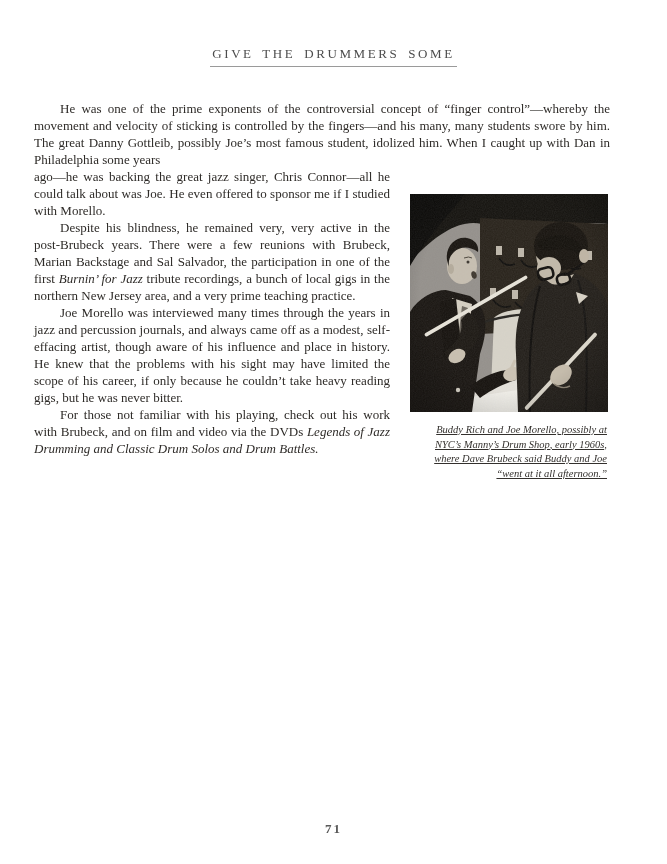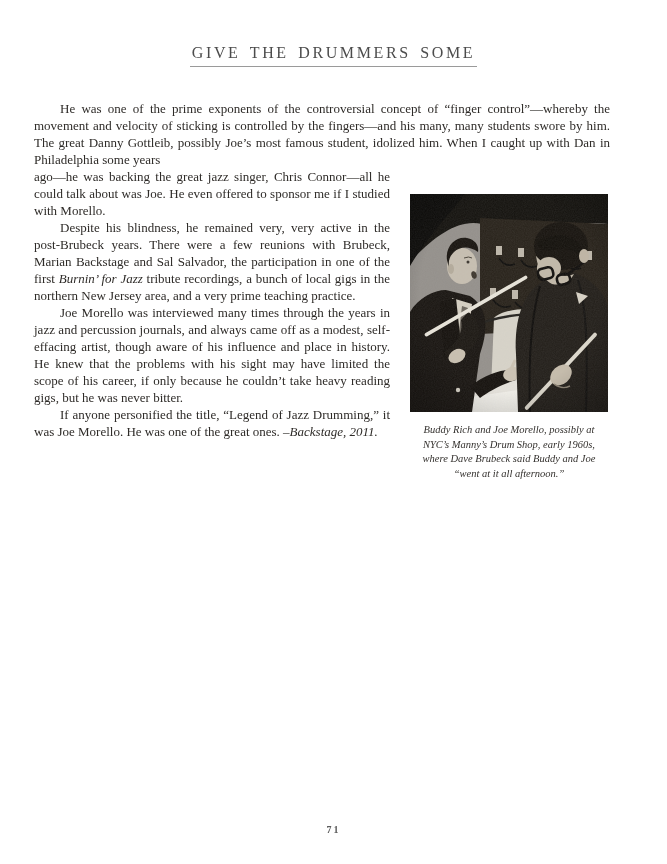--- a/index.html
+++ b/index.html
@@ -7,57 +7,57 @@
     --cap-ink:#33302d; --rule:#9a9a9a; --folio-ink:#5a5a5a;
   }
   html,body{margin:0;padding:0;background:#e9e9e9;}
   .page{
     position:relative; width:667px; height:864px; margin:0 auto;
     background:var(--paper); overflow:hidden;
     font-family:"Liberation Serif","DejaVu Serif",serif; color:var(--ink);
   }
   .running-head-wrap{position:absolute; top:44px; left:0; width:100%; text-align:center;}
   .running-head{
-    display:inline-block; font-size:16px; letter-spacing:2.6px; word-spacing:3px;
+    display:inline-block; font-size:13px; letter-spacing:2.6px; word-spacing:3px;
     color:var(--head-ink); border-bottom:1px solid var(--rule); padding:0 2px 4px 2px;
     text-transform:uppercase;
   }
   .content{position:absolute; left:34px; top:100px; width:576px;}
   p.body{
     margin:0; font-size:13px; line-height:17px; text-align:justify;
     text-justify:inter-word; color:var(--ink);
   }
   p.body.indent{text-indent:26px;}
   p.body em{font-style:italic;}
   .narrow-col{width:356px;}
   .photo-figure{position:absolute; left:410px; top:194px; width:198px; margin:0;}
   .photo-frame{display:block; width:198px; height:218px; background:#94908b;}
   figcaption{
     width:196px; margin:11px auto 0 auto; font-style:italic; font-size:10.5px;
-    line-height:14.5px; text-align:center; color:var(--cap-ink);
+    line-height:14.5px; text-align:right; color:var(--cap-ink);text-decoration:underline;
   }
   .folio-wrap{position:absolute; top:819px; left:0; width:100%; text-align:center;}
-  .folio{font-size:10px; letter-spacing:2px; color:var(--folio-ink);font-weight:bold;}
+  .folio{font-size:13px; letter-spacing:2px; color:var(--folio-ink);font-weight:bold;}
 </style>
 </head>
 <body>
 
 <div class="page">
 
   <div class="running-head-wrap">
     <span class="running-head">GIVE THE DRUMMERS SOME</span>
   </div>
 
   <main class="content">
     <p class="body indent"><span>He was one of the prime exponents of the controversial concept of “finger control”—whereby the movement and velocity of sticking is controlled by the fingers—and his many, many students swore by him. The great Danny Gottleib, possibly Joe’s most famous student, idolized him. When I caught up with Dan in Philadelphia some years</span></p>
     <div class="narrow-col">
       <p class="body"><span>ago—he was backing the great jazz singer, Chris Connor—all he could talk about was Joe. He even offered to sponsor me if I studied with Morello.</span></p>
       <p class="body indent"><span>Despite his blindness, he remained very, very active in the post-Brubeck years. There were a few reunions with Brubeck, Marian Backstage and Sal Salvador, the participation in one of the first </span><em>Burnin’ for Jazz</em><span> tribute recordings, a bunch of local gigs in the northern New Jersey area, and a very prime teaching practice.</span></p>
       <p class="body indent"><span>Joe Morello was interviewed many times through the years in jazz and percussion journals, and always came off as a modest, self-effacing artist, though aware of his influence and place in history. He knew that the problems with his sight may have limited the scope of his career, if only because he couldn’t take heavy reading gigs, but he was never bitter.</span></p>
-      <p class="body indent"><span>If anyone personified the title, “Legend of Jazz Drumming,” it was Joe Morello. He was one of the great ones. </span><em>–Backstage, 2011.</em></p>
+      <p class="body indent"><span>For those not familiar with his playing, check out his work with Brubeck, and on film and video via the DVDs </span><em>Legends of Jazz Drumming and Classic Drum Solos and Drum Battles.</em></p>
     </div>
   </main>
 
   <figure class="photo-figure">
     <svg class="photo-frame" viewBox="0 0 198 218" xmlns="http://www.w3.org/2000/svg" role="img" aria-label="Buddy Rich and Joe Morello photograph">
       <defs>
         <filter id="grain">
             <feTurbulence type="fractalNoise" baseFrequency="0.9" numOctaves="2" result="n"></feTurbulence>
           <feColorMatrix in="n" type="matrix" values="0 0 0 0 0.5  0 0 0 0 0.5  0 0 0 0 0.5  0 0 0 0.25 0"></feColorMatrix>
         </filter>

